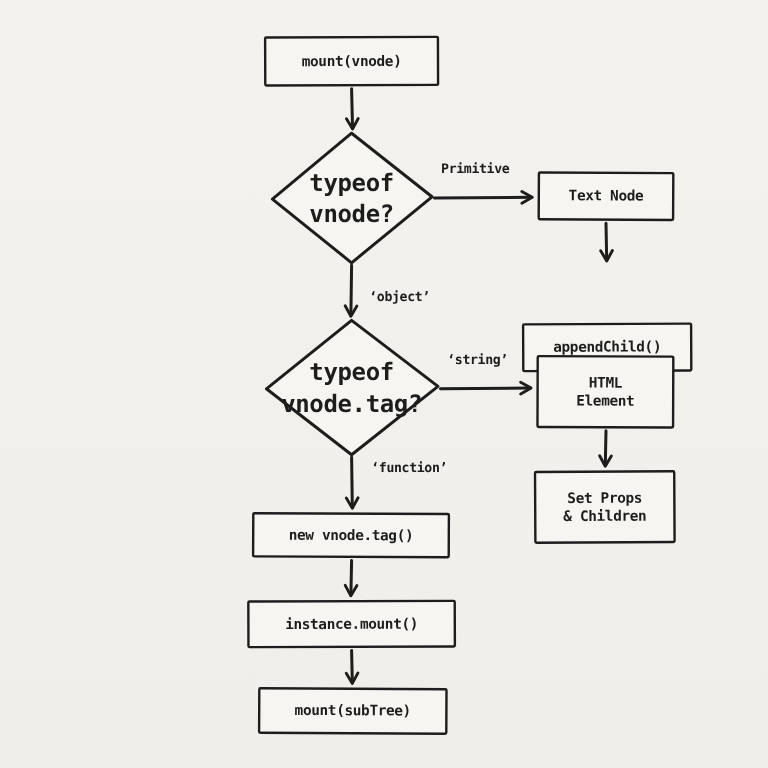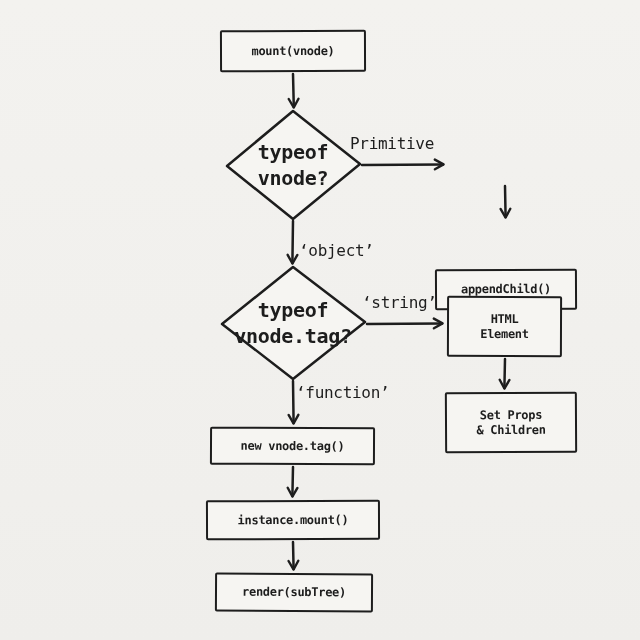--- a/index.html
+++ b/index.html
@@ -50,31 +50,32 @@
     text-align: center;
     white-space: pre-line;
     color: var(--stroke);
     font-size: 20px;
     font-weight: 700;
     letter-spacing: -0.3px;
     line-height: 1.3;
   }
   .elabel {
     position: absolute;
+    text-align: center;
     color: var(--stroke);
-    font-size: 16px;
-    font-weight: 400;
+    font-size: 11px;
+    font-weight: 700;
     letter-spacing: -0.3px;
   }
   
   #n-mount     { left: 220px; top: 30px;  width: 146px; height: 42px; transform: rotate(-0.2deg); }
   #n-textnode  { left: 448px; top: 143px; width: 114px; height: 41px; transform: rotate(0.3deg); }
   #n-append    { left: 435px; top: 221px; width: 142px; height: 41px; transform: rotate(-0.25deg); margin-top: 48px; }
   #n-html      { left: 447px; top: 296px; width: 115px; height: 61px; transform: rotate(0.2deg); }
-  #n-setprops  { left: 445px; top: 392px; width: 132px; height: 61px; transform: rotate(-0.3deg); }
+  #n-setprops  { left: 445px; top: 392px; width: 118px; height: 61px; transform: rotate(-0.3deg); }
   #n-newtag    { left: 210px; top: 427px; width: 165px; height: 38px; transform: rotate(0.25deg); }
   #n-render    { left: 206px; top: 500px; width: 174px; height: 40px; transform: rotate(-0.2deg); }
   #n-subtree   { left: 215px; top: 573px; width: 158px; height: 39px; transform: rotate(0.3deg); }
   #d1-label    { left: 233px; top: 141px; width: 120px; height: 48px; }
   #d2-label    { left: 218px; top: 299px; width: 150px; height: 48px; }
   #e-primitive { left: 350px; top: 134px; width: 92px; }
   #e-object    { left: 299px; top: 241px; width: 68px; }
   #e-string    { left: 362px; top: 293px; width: 72px; }
   #e-function  { left: 296px; top: 383px; width: 90px; }
 </style>
@@ -98,28 +99,29 @@
     <line x1="505" y1="186" x2="505.6" y2="217" marker-end="url(#arrow)"></line>
     <line x1="293" y1="221" x2="292.4" y2="263" marker-end="url(#arrow)"></line>
     <line x1="367" y1="324" x2="442" y2="323.4" marker-end="url(#arrow)"></line>
     <line x1="505" y1="359" x2="504.4" y2="388" marker-end="url(#arrow)"></line>
     <line x1="293" y1="381" x2="293.6" y2="423" marker-end="url(#arrow)"></line>
     <line x1="293" y1="467" x2="292.4" y2="496" marker-end="url(#arrow)"></line>
     <line x1="293" y1="542" x2="293.6" y2="569" marker-end="url(#arrow)"></line>
   </svg>
 
   <div class="node" id="n-mount">mount(vnode)</div>
+  <div class="node" id="n-textnode">Text Node</div>
   <div class="node" id="n-append">appendChild()</div>
   <div class="node" id="n-html">HTML
 Element</div>
   <div class="node" id="n-setprops">Set Props
 &amp; Children</div>
   <div class="node" id="n-newtag">new vnode.tag()</div>
   <div class="node" id="n-render">instance.mount()</div>
-  <div class="node" id="n-subtree">render(subTree)</div>
+  <div class="node" id="n-subtree">mount(subTree)</div>
 
   <div class="dlabel" id="d1-label">typeof
 vnode?</div>
   <div class="dlabel" id="d2-label">typeof
 vnode.tag?</div>
 
   <div class="elabel" id="e-primitive">Primitive</div>
   <div class="elabel" id="e-object">‘object’</div>
   <div class="elabel" id="e-string">‘string’</div>
   <div class="elabel" id="e-function">‘function’</div>

